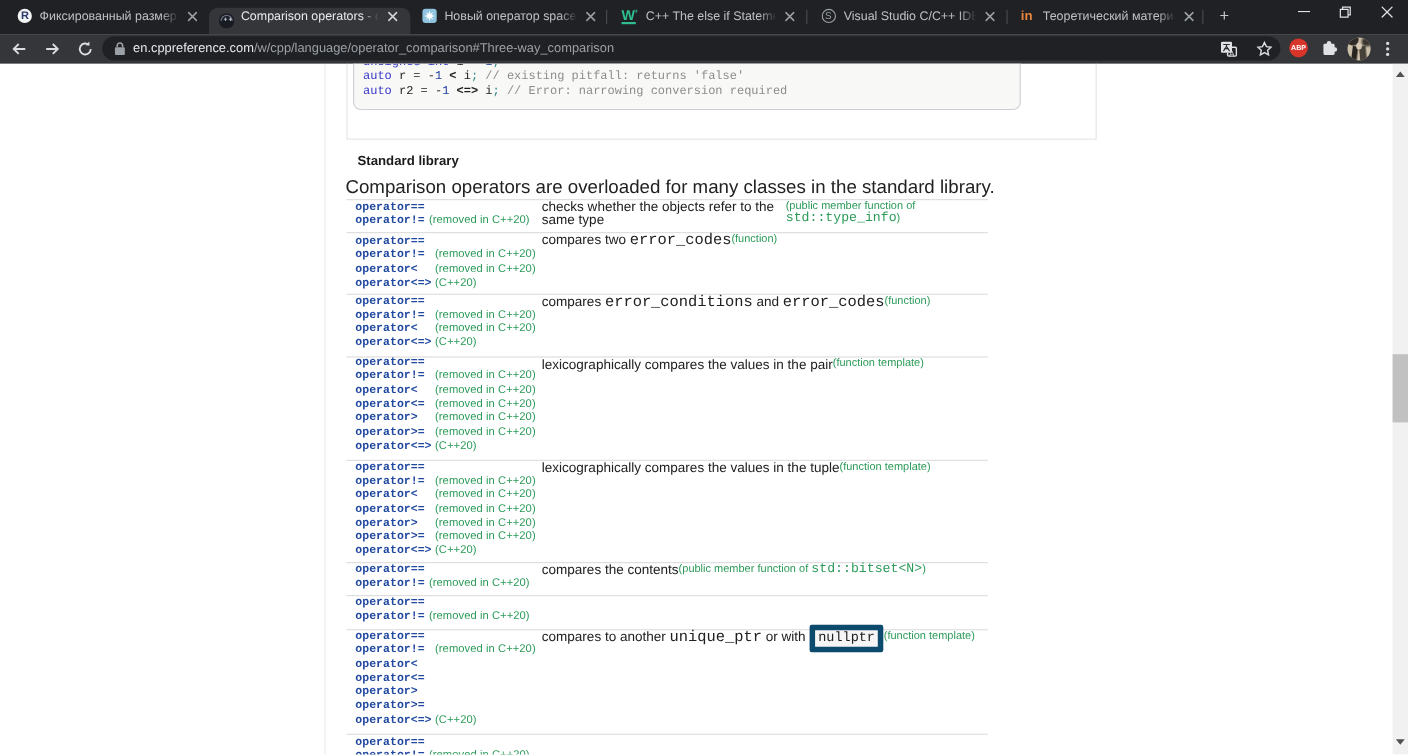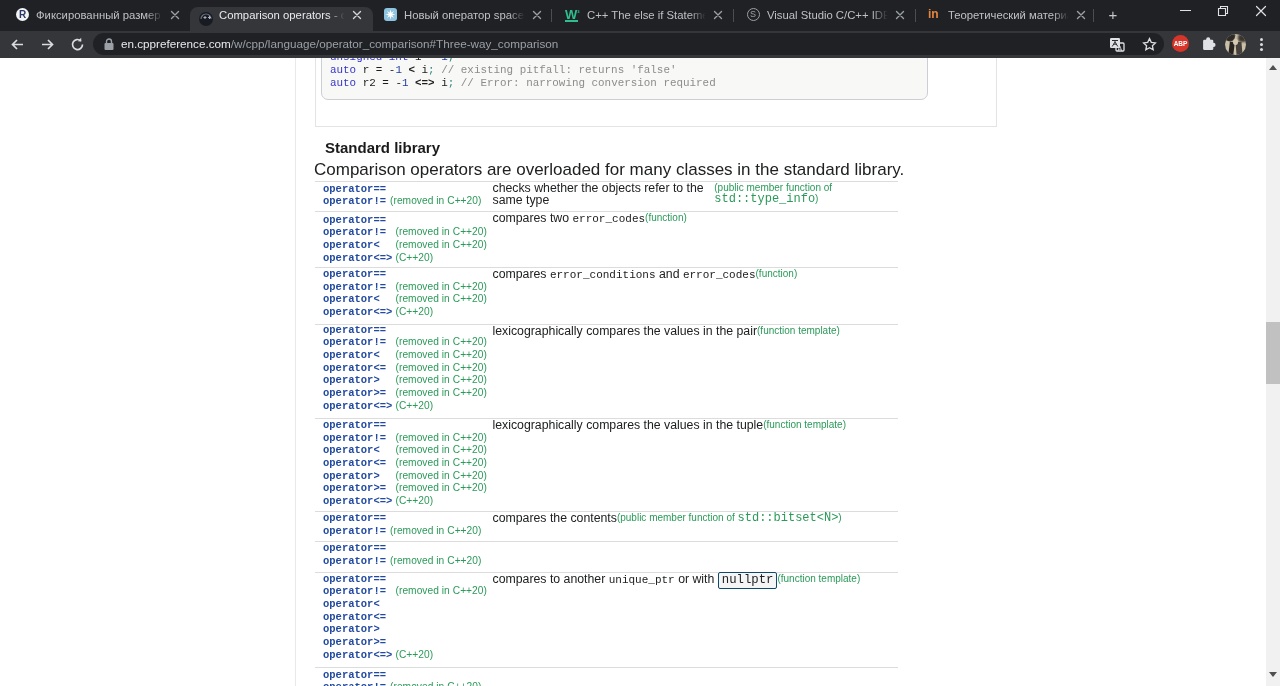--- a/index.html
+++ b/index.html
@@ -28,34 +28,34 @@
 #leftborder { position:absolute; left:295px; top:0; width:1px; height:628px; background:#e9e9e9; }
 #outerbox { position:absolute; left:315px; top:-12px; width:682px; height:81px; border:1px solid #e3e3e4; }
 #codebox { position:absolute; left:321px; top:-22px; width:607px; height:64px; background:#f8f8f6;
   border:1px solid #cdcdd6; border-radius:7px; }
 #code { position:absolute; left:330px; top:-6.8px; font-family:"Liberation Mono", monospace;
   font-size:10.9px; line-height:12.7px; white-space:pre; color:#1c1c1c; }
 .kw { color:#3636ca; }
 .num { color:#1d3e9e; }
 .sem { color:#2e8585; }
 .com { color:#8c8c8c; }
-#h3 { position:absolute; left:325px; top:80.5px; font-size:15px; font-weight:bold; color:#1a1a1a; }
+#h3 { position:absolute; left:325px; top:80.5px; font-size:12px; font-weight:bold; color:#1a1a1a; }
 #para { position:absolute; left:314px; top:102px; font-size:17px; color:#202122; }
 
 .row { position:absolute; left:315px; width:583px; border-top:1px solid #dcdcdc; }
 .ops { position:absolute; left:8px; top:0; font-family:"Liberation Mono", monospace;
   font-size:10.5px; font-weight:bold; line-height:12.7px; color:#2149a0; white-space:pre; }
 .opl { display:block; }
 .mk { font-family:"Liberation Sans", sans-serif; font-weight:normal; font-size:10.2px; letter-spacing:0.05px; color:#2a9a58; }
 .desc { position:absolute; left:177.5px; top:0; bottom:3px; font-size:12.3px; color:#202122; line-height:12.5px; display:flex; flex-direction:row; justify-content:center; }
-.dmain .mono { font-size:11px; }
+.dmain .mono { font-size:14px; }
 .dgreen { font-size:10px; color:#2a9a58; margin-top:0; line-height:11px; }
 .mono { font-family:"Liberation Mono", monospace; }
 .dgreen .mono { font-size:12px;text-align:right; }
-.nullbox { font-family:"Liberation Mono", monospace; border:1px solid #0c4a6e; background:#f5f5f5;
+.nullbox { font-family:"Liberation Mono", monospace; border:5px solid #0c4a6e; background:#f5f5f5;
   border-radius:2px; padding:0 3px 1px 3px;text-align:right; }
 
 #sbar { position:absolute; left:1266px; top:0; width:14px; height:628px; background:#f1f1f1; }
 #sthumb { position:absolute; left:1266px; top:264px; width:14px; height:62px; background:#c1c1c1; }
 </style>
 </head>
 <body>
 <div id="win">
   <div id="tabstrip">
 

